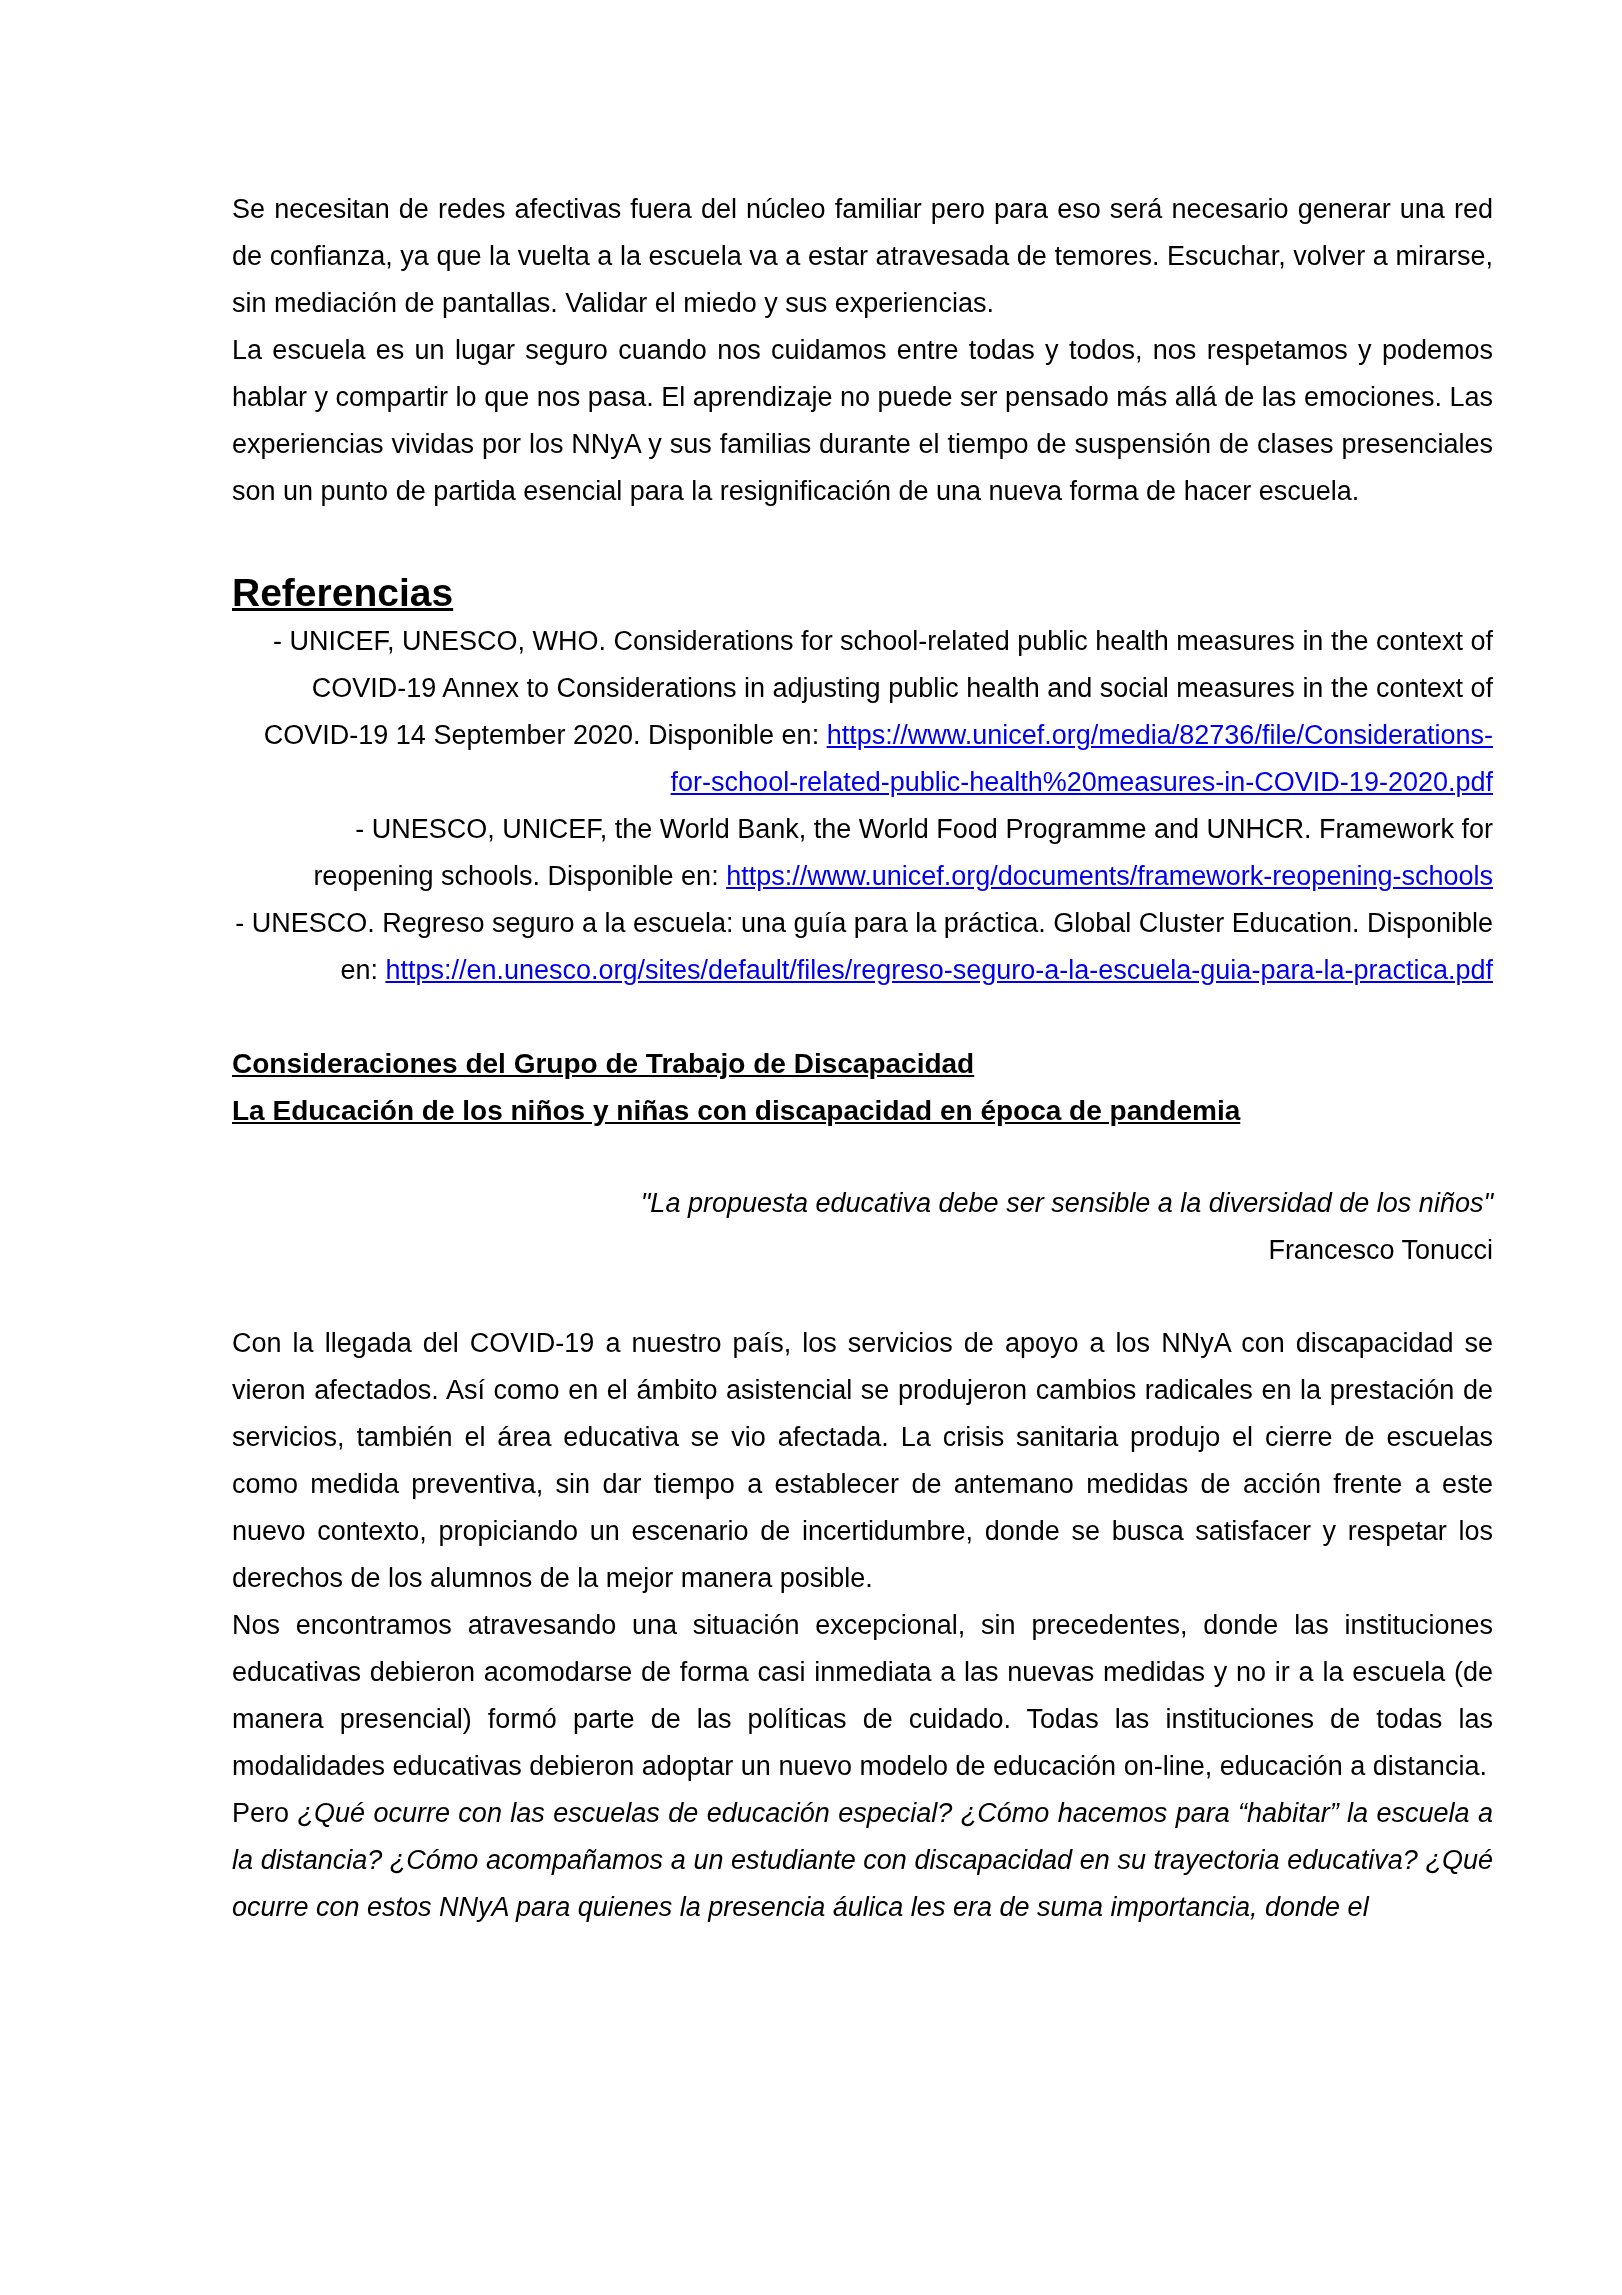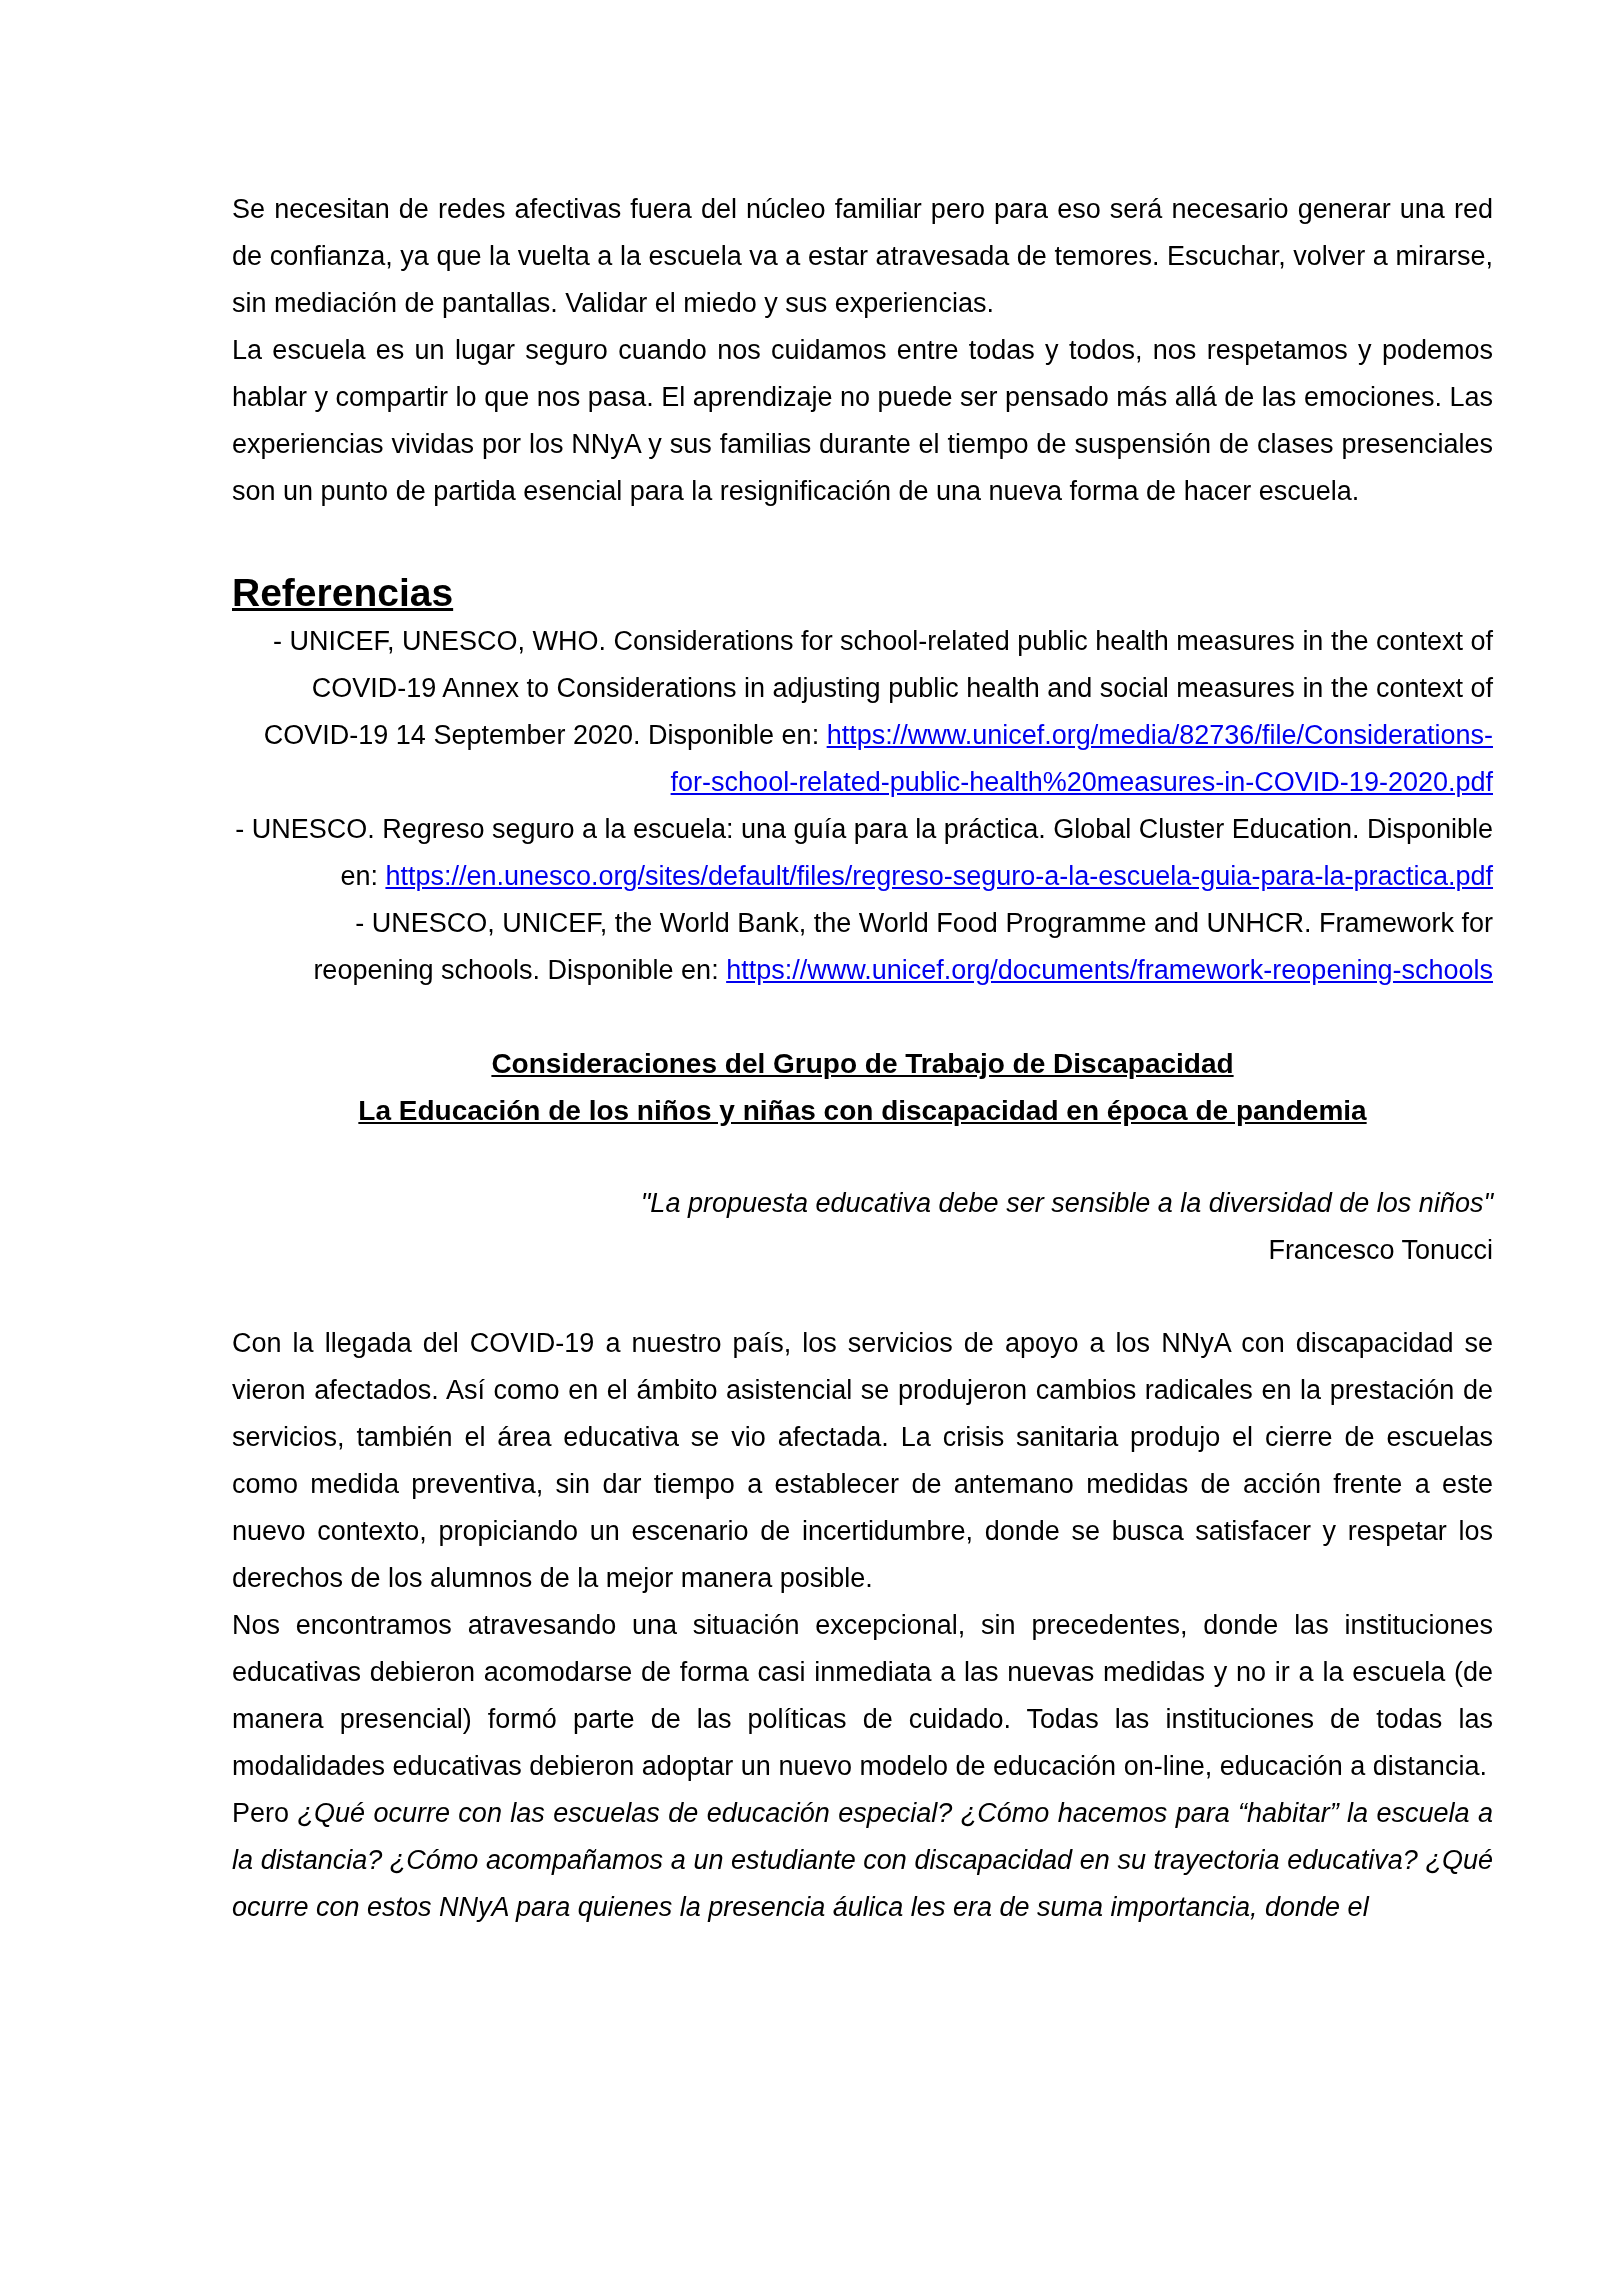--- a/index.html
+++ b/index.html
@@ -8,21 +8,21 @@
     position: absolute; left: 232px; top: 186px; width: 1261px;
     font-family: "Liberation Sans", sans-serif; font-size: 27px; line-height: 47px; color: #000;
   }
   p { margin: 0; text-align: justify; }
   .last-left { text-align-last: left; }
   .gap-sm { height: 46px; }
   .gap-md { height: 52px; }
   h2.ref-title { margin: 0; font-size: 39px; font-weight: bold; text-decoration: underline; line-height: 51px; }
   .ref { margin: 0; text-align: right; }
   a.link { color: #0000ee; text-decoration: underline; }
-  .center-title { text-align: center; font-weight: bold; text-decoration: underline; margin: 0; font-size: 28px; line-height: 47px; }
+  .center-title { font-weight: bold; text-decoration: underline; margin: 0; font-size: 28px; line-height: 47px; }
   .epigraph { text-align: right; margin: 0; }
   .epigraph .quote { font-style: italic; }
   em { font-style: italic; }
   b { font-weight: normal; }
 </style>
 </head>
 <body>
 
 <div class="page">
 
@@ -30,24 +30,24 @@
   <p class="last-left">La escuela es un lugar seguro cuando nos cuidamos entre todas y todos, nos respetamos y podemos hablar y compartir lo que nos pasa.  El aprendizaje no puede ser pensado más allá de las emociones. Las experiencias vividas por los NNyA y sus familias durante el tiempo de suspensión de clases presenciales son un punto de partida esencial para la resignificación de una nueva forma de hacer escuela.</p>
 
   <div class="gap-md"></div>
 
   <h2 class="ref-title">Referencias</h2>
 
   <p class="ref">
     <span>- UNICEF, UNESCO, WHO. Considerations for school-related public health measures in the context of COVID-19 Annex to Considerations in adjusting public health and social measures in the context of COVID-19 14 September 2020. Disponible en: </span><a class="link">https://www.unicef.org/media/82736/file/Considerations-for-school-related-public-health%20measures-in-COVID-19-2020.pdf</a>
   </p>
   <p class="ref">
-    <span>- UNESCO. Regreso seguro a la escuela: una guía para la práctica. Global Cluster Education. Disponible en: </span><a class="link">https://en.unesco.org/sites/default/files/regreso-seguro-a-la-escuela-guia-para-la-practica.pdf</a>
+    <span>- UNESCO, UNICEF, the World Bank, the World Food Programme and UNHCR. Framework for reopening schools. Disponible en: </span><a class="link">https://www.unicef.org/documents/framework-reopening-schools</a>
   </p>
   <p class="ref">
-    <span>- UNESCO, UNICEF, the World Bank, the World Food Programme and UNHCR. Framework for reopening schools. Disponible en: </span><a class="link">https://www.unicef.org/documents/framework-reopening-schools</a>
+    <span>- UNESCO. Regreso seguro a la escuela: una guía para la práctica. Global Cluster Education. Disponible en: </span><a class="link">https://en.unesco.org/sites/default/files/regreso-seguro-a-la-escuela-guia-para-la-practica.pdf</a>
   </p>
 
   <div class="gap-sm"></div>
 
   <p class="center-title">Consideraciones del Grupo de Trabajo de Discapacidad</p>
   <p class="center-title">La Educación de los niños y niñas con discapacidad en época de pandemia</p>
 
   <div class="gap-sm"></div>
 
   <p class="epigraph">

